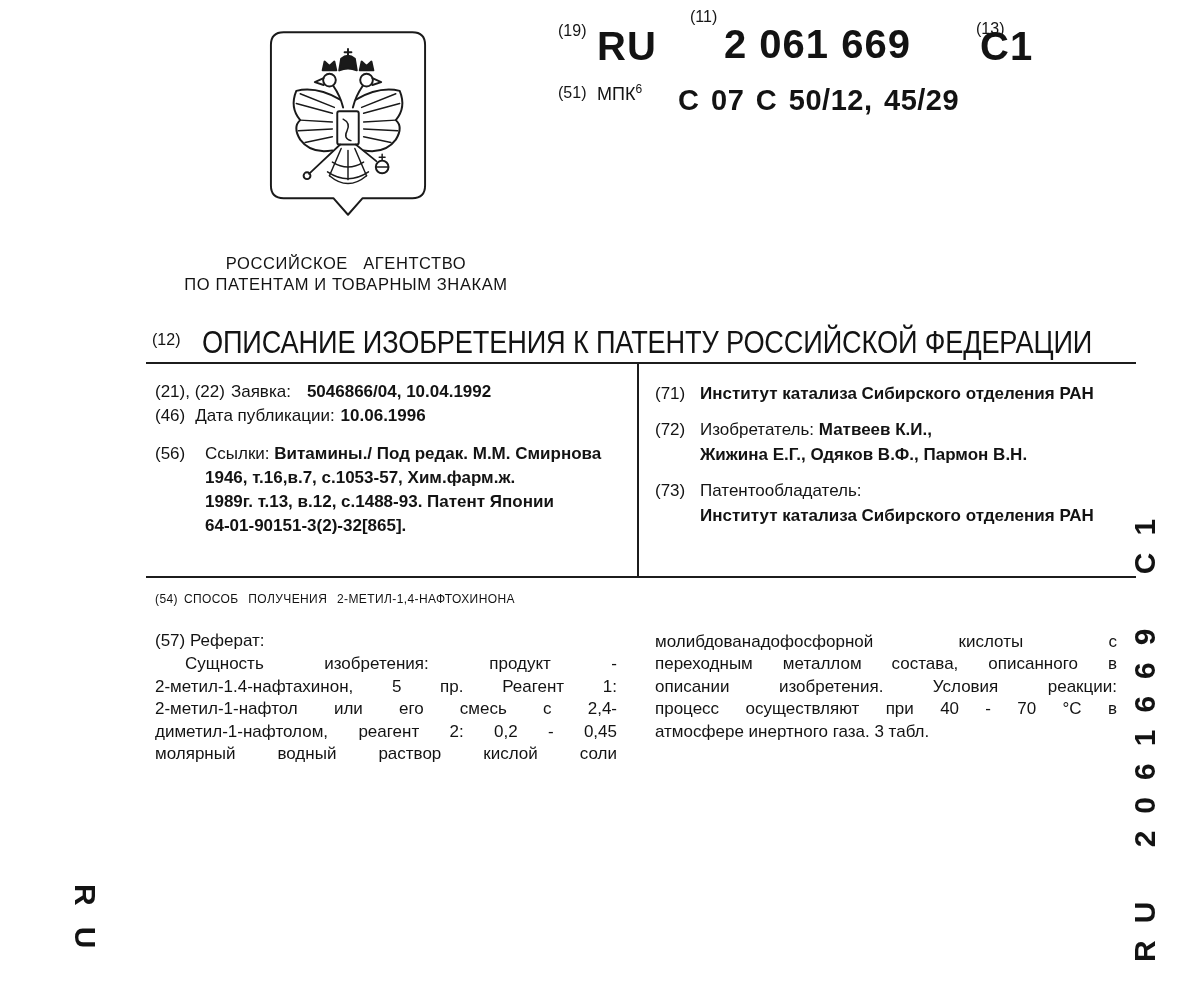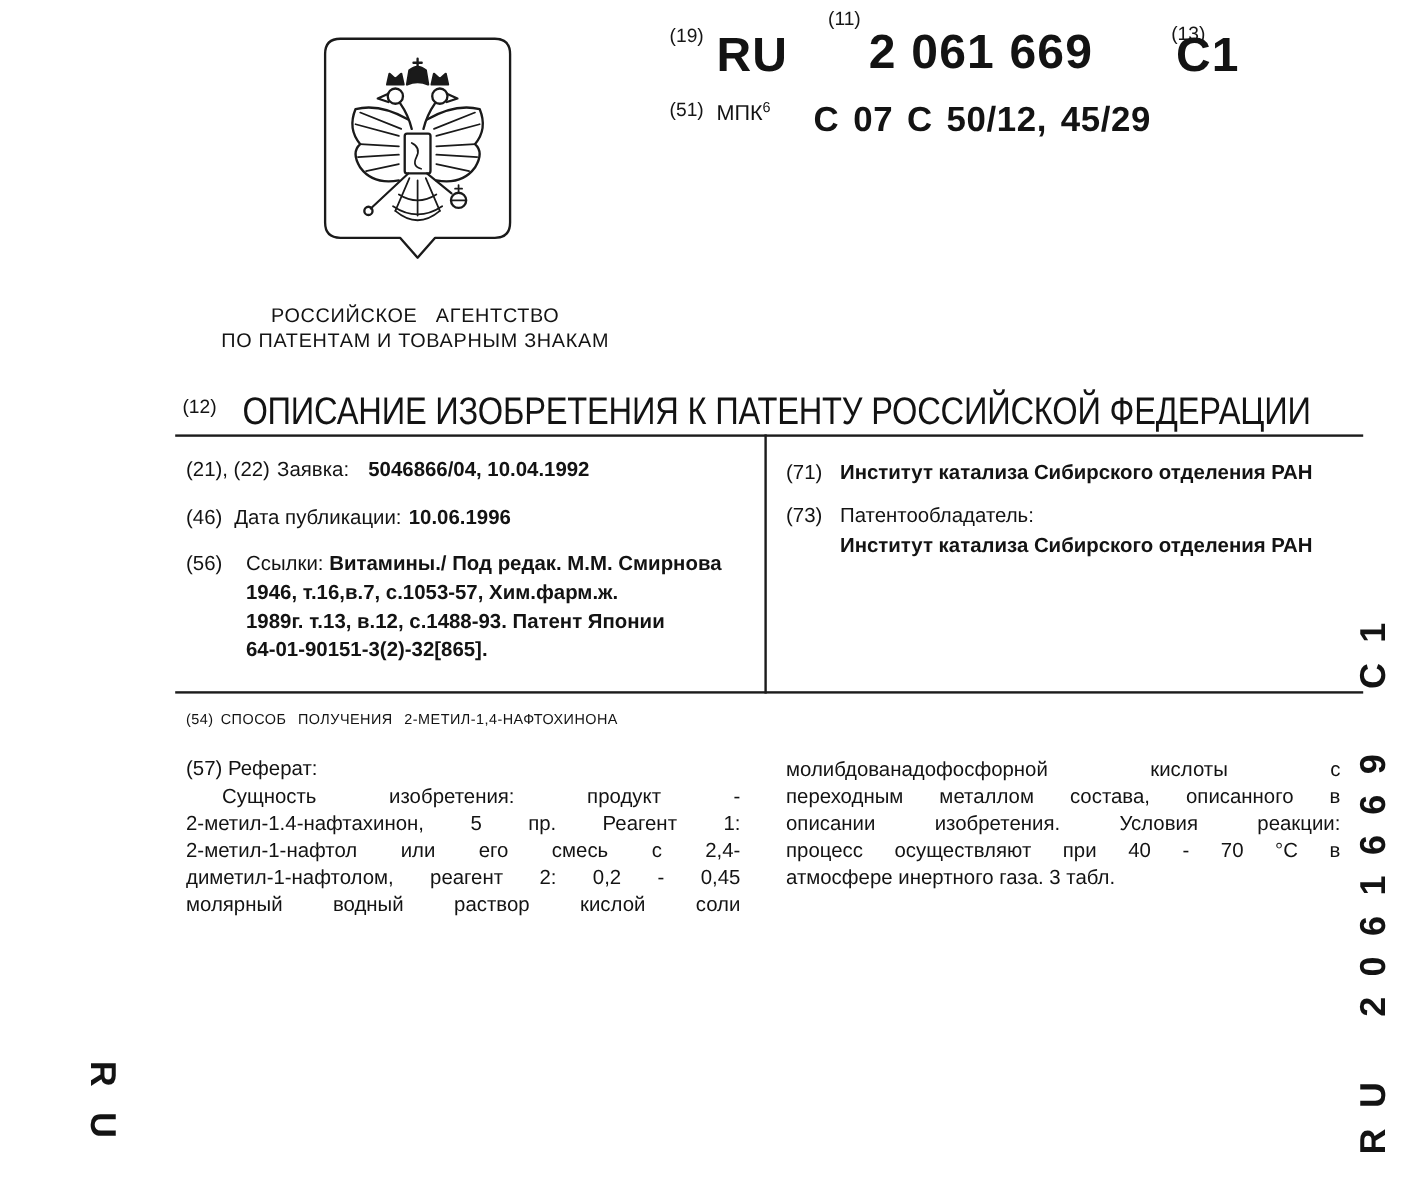--- a/index.html
+++ b/index.html
@@ -39,21 +39,21 @@
   .vdivider { left:637px; top:362px; width:2px; height:216px; background:#1c1c1c; }
 
   
   .body-txt { font-size:17px; line-height:24px; }
   .col-left { left:155px; top:380px; width:478px; }
   .col-right { left:655px; top:381px; width:465px; }
   .frow { display:flex; align-items:flex-start; }
   .fcode { flex:0 0 auto; white-space:nowrap; }
   .val { font-weight:700; }
   .ml6 { margin-left:6px; } .ml10 { margin-left:10px; } .ml16 { margin-left:16px; }
-  .f-app { margin-bottom:16px; }
+  .f-app { }
   .f-pub { margin-bottom:14px; }
   .ref-code { width:50px; }
   .ref-body { width:412px; }
   .rfield { margin-bottom:11px; line-height:25px; }
   .rcode { width:45px; flex:0 0 45px; }
 
   
   .title54 { left:155px; top:592px; font-size:12px; letter-spacing:0.4px; }
   .title54 .t { word-spacing:6px; margin-left:6px; }
 
@@ -164,20 +164,27 @@
   </div>
 
   <div class="abs col-right body-txt">
     <div class="frow rfield">
       <div class="rcode">(71)</div>
       <div>
         <div class="val">Институт катализа Сибирского отделения РАН</div>
       </div>
     </div>
     <div class="frow rfield">
+      <div class="rcode">(72)</div>
+      <div>
+        <div><span>Изобретатель:</span> <span class="val">Матвеев К.И.,</span></div>
+        <div class="val">Жижина Е.Г., Одяков В.Ф., Пармон В.Н.</div>
+      </div>
+    </div>
+    <div class="frow rfield">
       <div class="rcode">(73)</div>
       <div>
         <div>Патентообладатель:</div>
         <div class="val">Институт катализа Сибирского отделения РАН</div>
       </div>
     </div>
   </div>
 
   <div class="abs title54">
     <span>(54)</span><span class="t">СПОСОБ ПОЛУЧЕНИЯ 2-МЕТИЛ-1,4-НАФТОХИНОНА</span>

